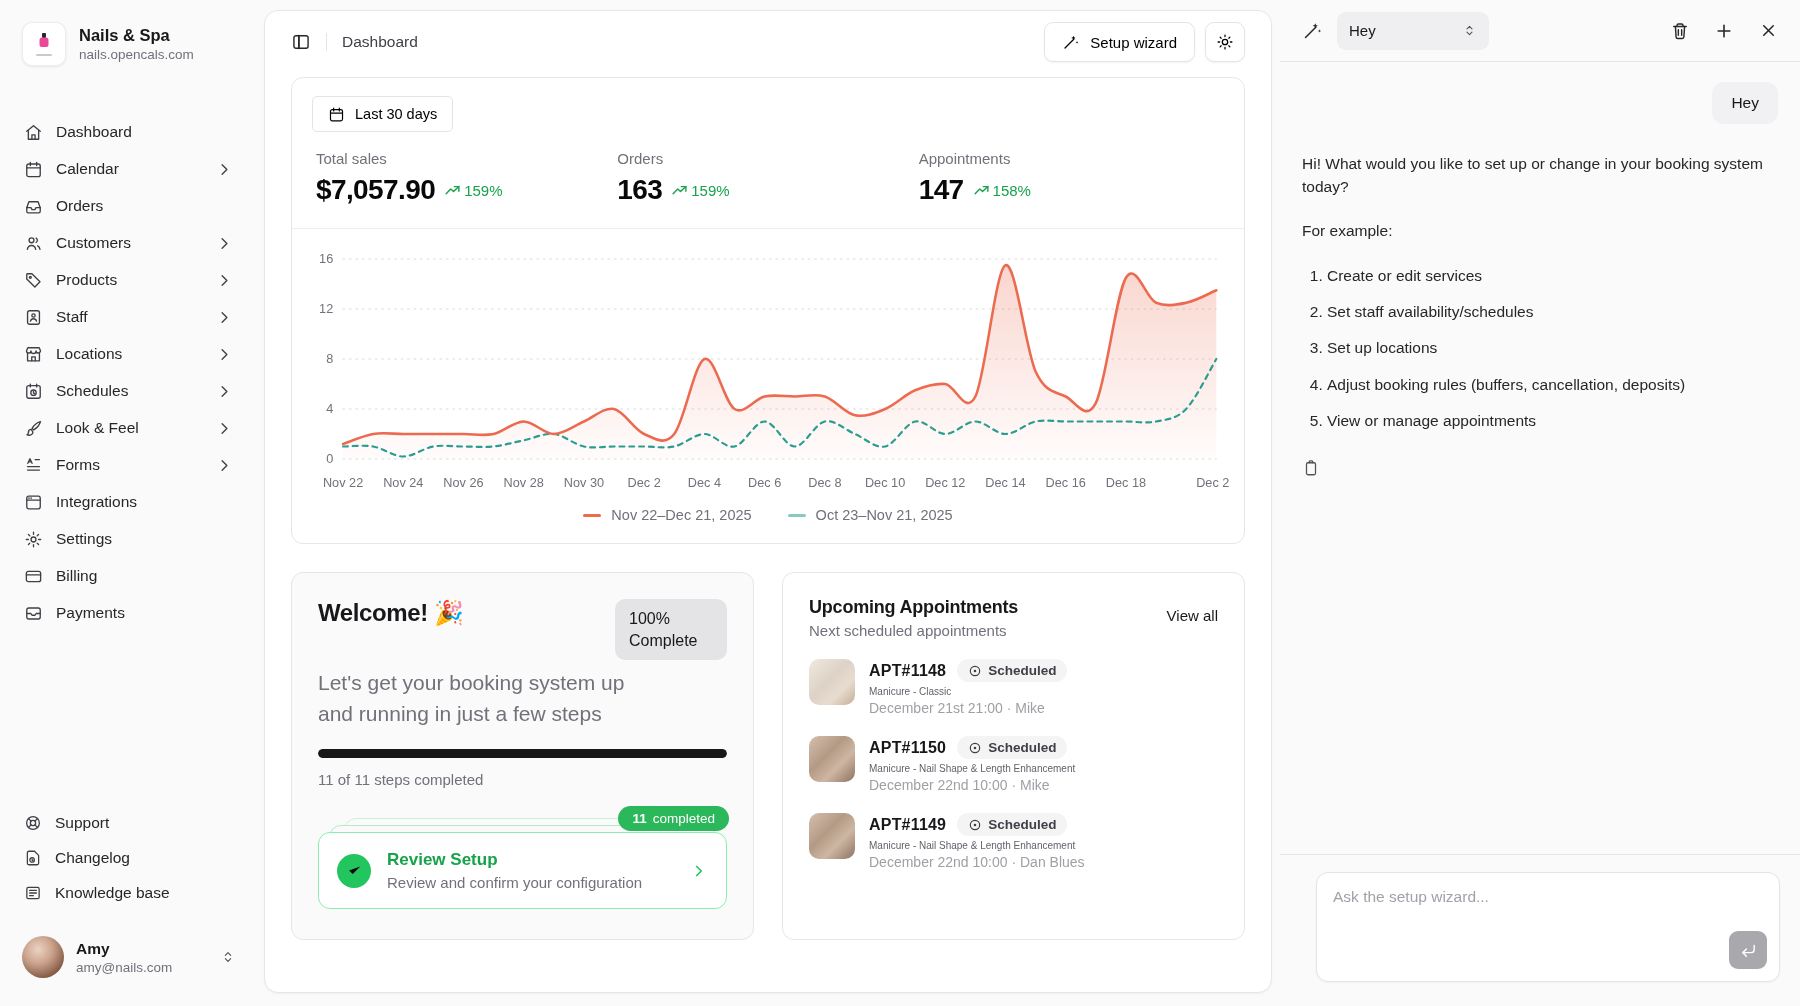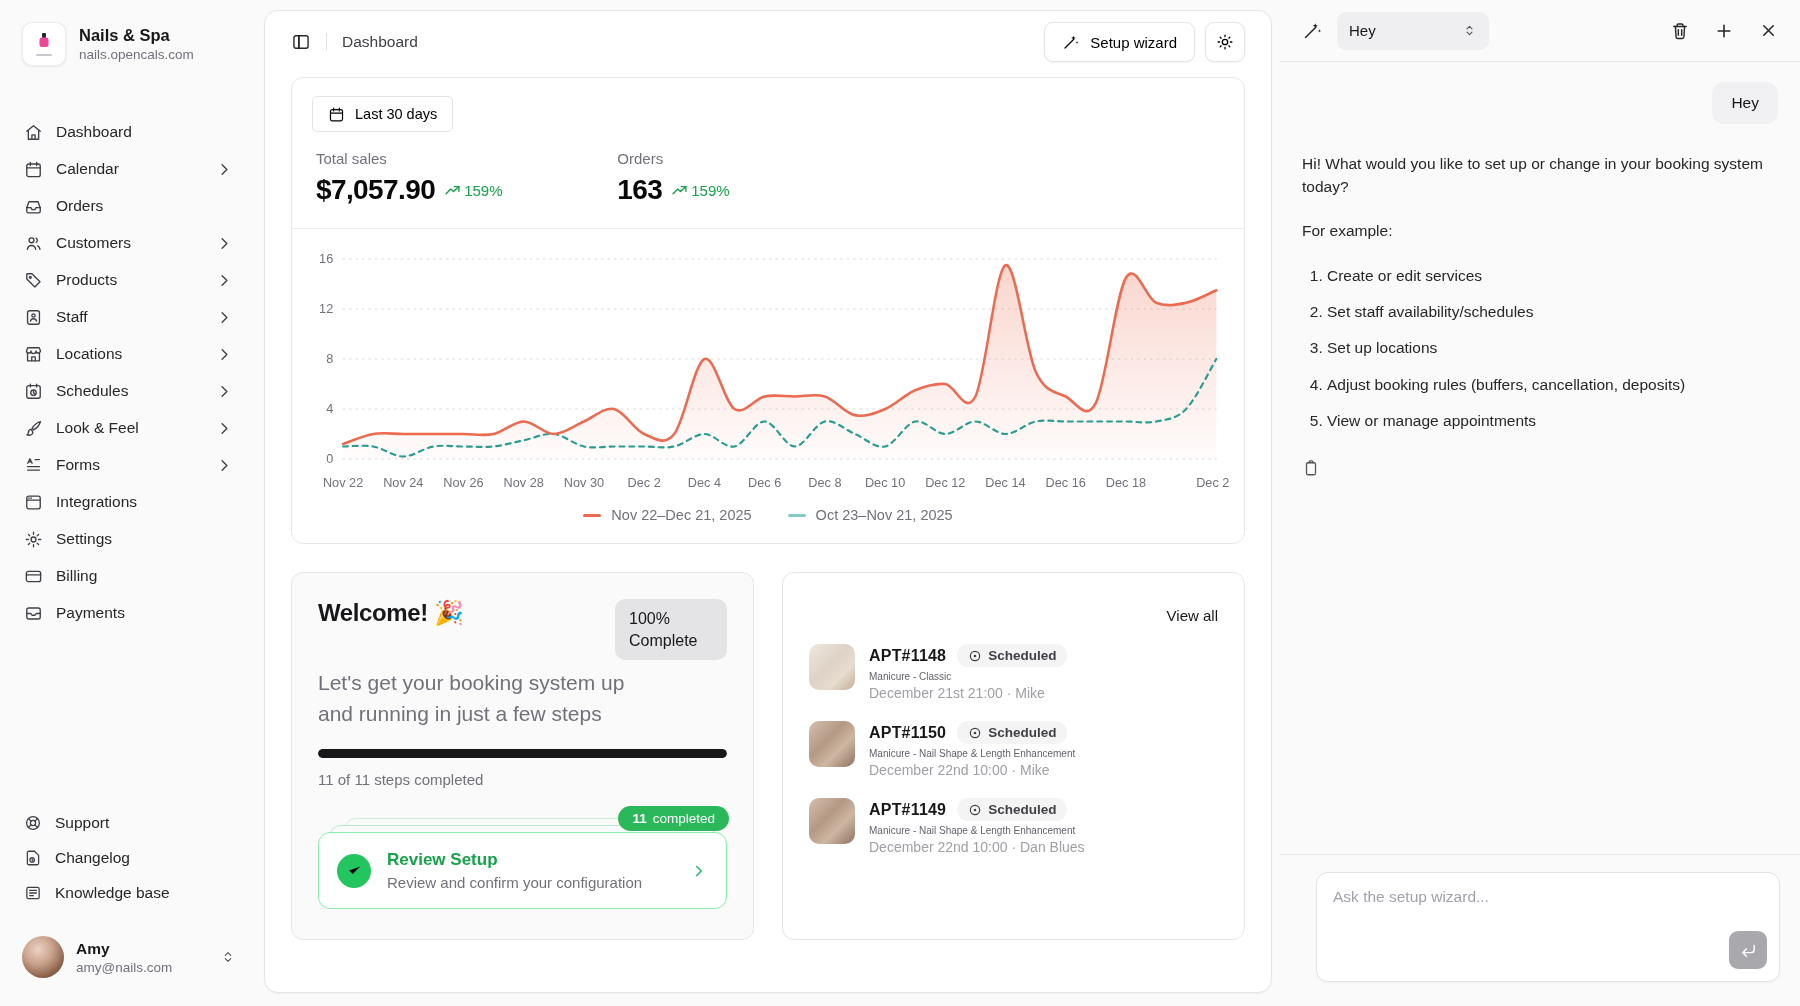--- a/index.html
+++ b/index.html
@@ -440,20 +440,35 @@
     <div class="stat-value-row">
       <span class="stat-value">163</span>
       <span class="stat-delta">
         <span class="ic">
                   <svg viewBox="0 0 24 24" width="100%" height="100%">
                     <polyline points="3 16.5 9.5 10 13.5 13.5 21 6.5" stroke-width="2"></polyline>
                     <polyline points="14.5 6.5 21 6.5 21 13" stroke-width="2"></polyline>
                   </svg>
                 </span>
         <span>159%</span>
+      </span>
+    </div>
+          </div>
+          <div>
+            <div class="stat-label">Appointments</div>
+    <div class="stat-value-row">
+      <span class="stat-value">147</span>
+      <span class="stat-delta">
+        <span class="ic">
+                  <svg viewBox="0 0 24 24" width="100%" height="100%">
+                    <polyline points="3 16.5 9.5 10 13.5 13.5 21 6.5" stroke-width="2"></polyline>
+                    <polyline points="14.5 6.5 21 6.5 21 13" stroke-width="2"></polyline>
+                  </svg>
+                </span>
+        <span>158%</span>
       </span>
     </div>
           </div>
         </div>
     <div class="chart-wrap">
       <svg id="chart-svg" width="100%" height="250" viewBox="0 0 950 250" preserveAspectRatio="none">
         <defs>
           <linearGradient id="areaGrad" x1="0" y1="0" x2="0" y2="1">
             <stop offset="0%" stop-color="#ec6a4f" stop-opacity="0.28"></stop>
             <stop offset="100%" stop-color="#ec6a4f" stop-opacity="0.02"></stop>
@@ -534,20 +549,24 @@
             <svg viewBox="0 0 24 24" width="18" height="18">
                   <path d="M9 6l6 6-6 6" stroke-width="2.2"></path>
                 </svg>
           </span>
         </div>
       </div>
     </section>
 
     <section class="appt-card">
       <div class="appt-head">
+        <div>
+          <div class="appt-title">Upcoming Appointments</div>
+          <div class="appt-sub">Next scheduled appointments</div>
+        </div>
         <a class="view-all">View all</a>
       </div>
       <div class="appt-list" id="appt-list">
             <div class="appt-item">
               <div class="thumb t1"></div>
     <div>
       <div class="appt-id-row">
         <span class="appt-id">APT#1148</span>
         <span class="status-badge">
           <span class="ic">

